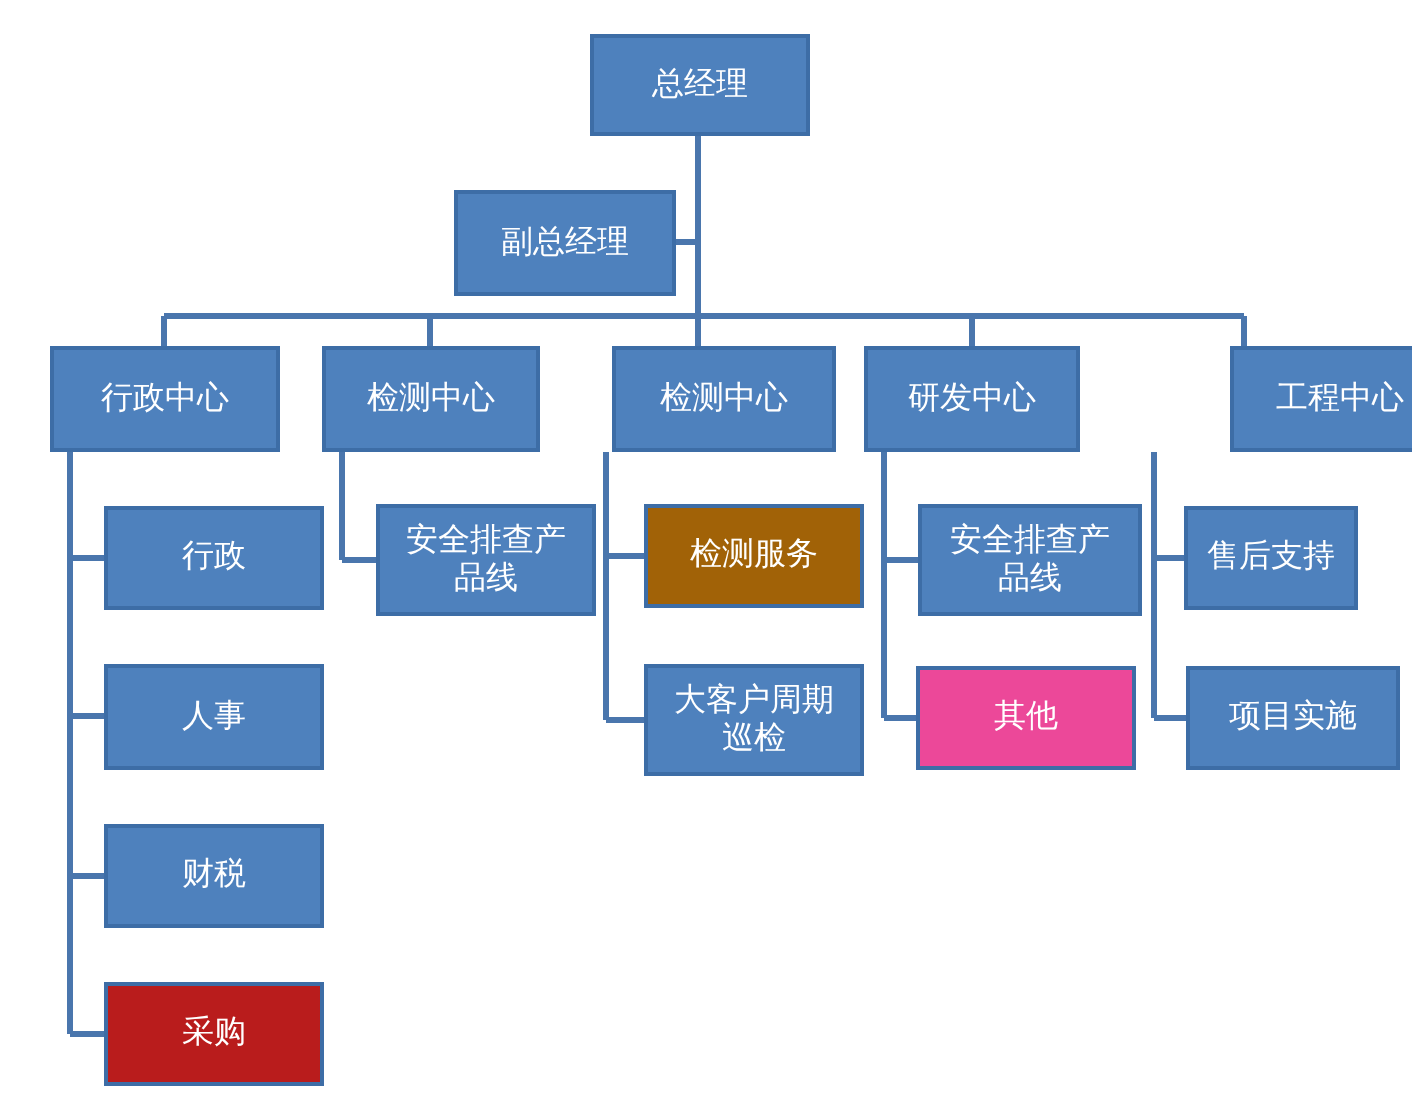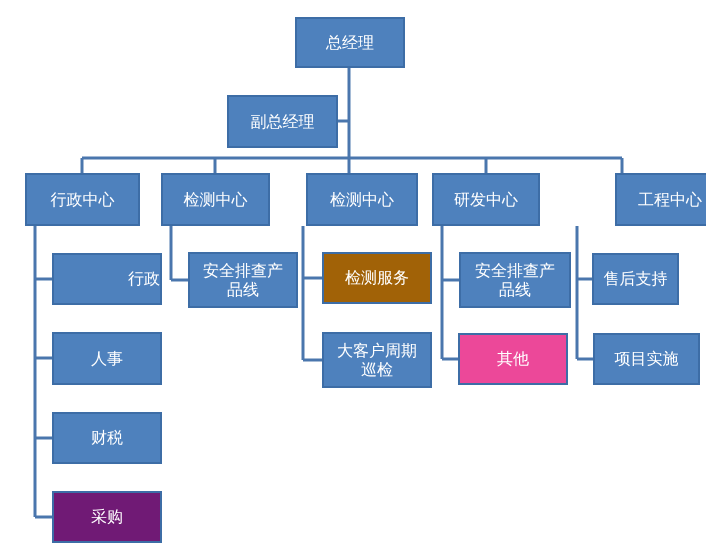--- a/index.html
+++ b/index.html
@@ -91,30 +91,30 @@
       </div>
       <div class="node" style="left: 306px; top: 173px; width: 112px; height: 53px; background: rgb(78, 129, 189); border-color: rgb(61, 109, 166); color: rgb(255, 255, 255);">
         <span class="node-label">检测中心</span>
       </div>
       <div class="node" style="left: 432px; top: 173px; width: 108px; height: 53px; background: rgb(78, 129, 189); border-color: rgb(61, 109, 166); color: rgb(255, 255, 255);">
         <span class="node-label">研发中心</span>
       </div>
       <div class="node" style="left: 567px; top: 173px; width: 110px; height: 53px; background: rgb(78, 129, 189); border-color: rgb(61, 109, 166); color: rgb(255, 255, 255); margin-left: 48px;">
         <span class="node-label">工程中心</span>
       </div>
-      <div class="node" style="left: 52px; top: 253px; width: 110px; height: 52px; background: rgb(78, 129, 189); border-color: rgb(61, 109, 166); color: rgb(255, 255, 255); justify-content: flex-end;">
+      <div class="node" style="left: 52px; top: 253px; width: 110px; height: 52px; background: rgb(78, 129, 189); border-color: rgb(61, 109, 166); color: rgb(255, 255, 255);">
         <span class="node-label">行政</span>
       </div>
       <div class="node" style="left: 52px; top: 332px; width: 110px; height: 53px; background: rgb(78, 129, 189); border-color: rgb(61, 109, 166); color: rgb(255, 255, 255);">
         <span class="node-label">人事</span>
       </div>
       <div class="node" style="left: 52px; top: 412px; width: 110px; height: 52px; background: rgb(78, 129, 189); border-color: rgb(61, 109, 166); color: rgb(255, 255, 255);">
         <span class="node-label">财税</span>
       </div>
-      <div class="node" style="left: 52px; top: 491px; width: 110px; height: 52px; background: #701a75; border-color: rgb(61, 109, 166); color: rgb(255, 255, 255);">
+      <div class="node" style="left: 52px; top: 491px; width: 110px; height: 52px; background: #b91c1c; border-color: rgb(61, 109, 166); color: rgb(255, 255, 255);">
         <span class="node-label">采购</span>
       </div>
       <div class="node" style="left: 188px; top: 252px; width: 110px; height: 56px; background: rgb(78, 129, 189); border-color: rgb(61, 109, 166); color: rgb(255, 255, 255);">
         <span class="node-label">安全排查产
 品线</span>
       </div>
       <div class="node" style="left: 322px; top: 252px; width: 110px; height: 52px; background: #a16207; border-color: rgb(61, 109, 166); color: rgb(255, 255, 255);">
         <span class="node-label">检测服务</span>
       </div>
       <div class="node" style="left: 322px; top: 332px; width: 110px; height: 56px; background: rgb(78, 129, 189); border-color: rgb(61, 109, 166); color: rgb(255, 255, 255); justify-content: center;">

